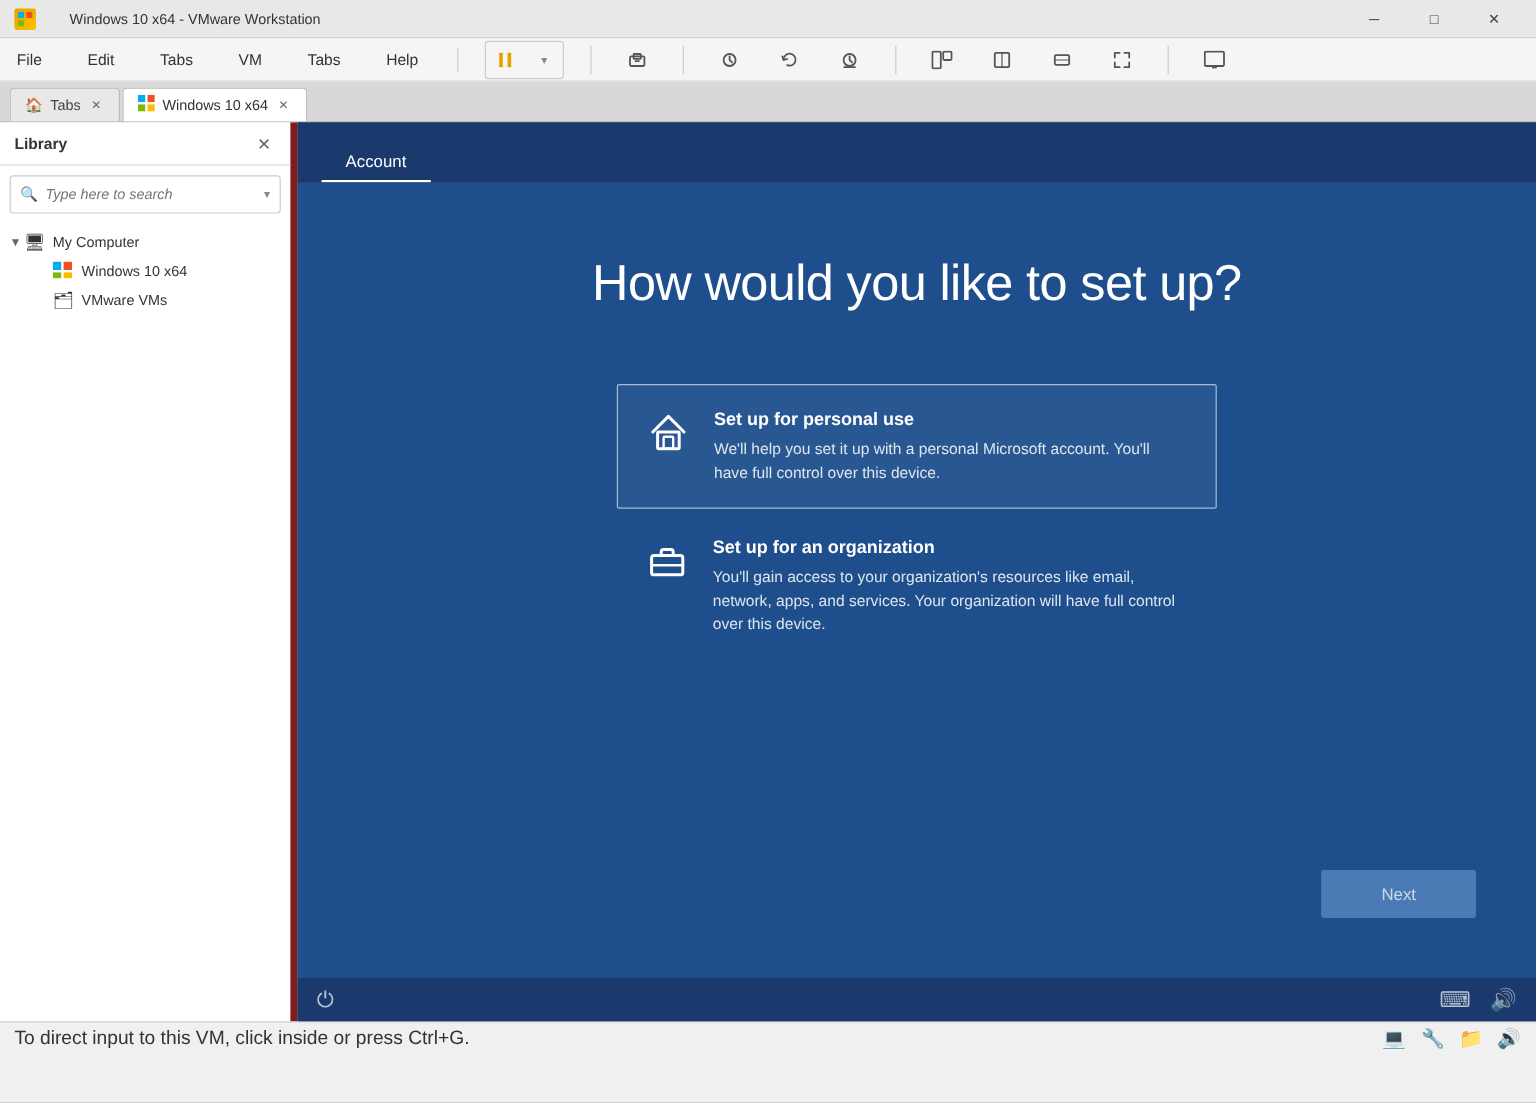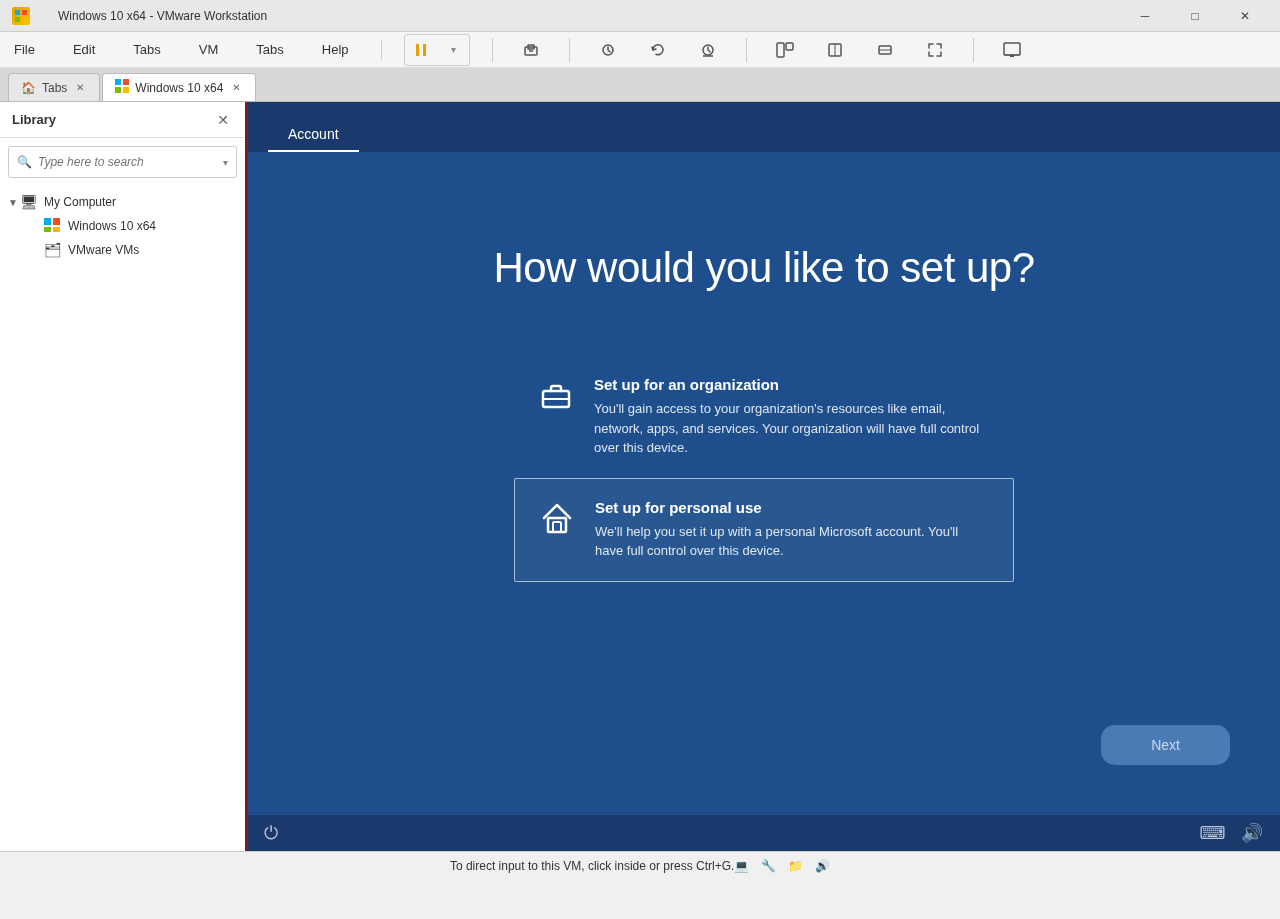--- a/index.html
+++ b/index.html
@@ -103,21 +103,21 @@
     
     .main-area {
       display: flex;
       height: calc(919px - 32px - 36px - 40px - 34px - 28px);
     }
 
     
     .sidebar {
       width: 248px;
       background: white;
-      border-right: 3px solid #7f1d1d;
+      border-right: 6px solid #7f1d1d;
       display: flex;
       flex-direction: column;
       flex-shrink: 0;
     }
     .sidebar-header {
       height: 36px;
       display: flex;
       align-items: center;
       padding: 0 12px;
       border-bottom: 1px solid #ddd;
@@ -202,21 +202,20 @@
       background: #1e4f8c;
       position: relative;
     }
     .setup-title {
       font-size: 42px;
       font-weight: 300;
       color: white;
       text-align: right;
       margin-bottom: 60px;
       letter-spacing: -0.5px;
-      margin-top: 32px;
     }
 
     
     .setup-options {
       display: flex;
       flex-direction: column;
       gap: 0;
       width: 500px;
     }
     .setup-option {
@@ -260,34 +259,34 @@
       bottom: 50px;
       right: 50px;
     }
     .setup-next-btn {
       background: #4a7bb5;
       color: rgba(255,255,255,0.7);
       border: none;
       padding: 12px 50px;
       font-size: 14px;
       cursor: pointer;
-      border-radius: 14px;
+      border-radius: 2px;
     }
 
     
     .status-bar {
       height: 28px;
       background: #f0f0f0;
       border-top: 1px solid #ccc;
       display: flex;
       align-items: center;
       padding: 0 12px;
-      font-size: 12px;
+      font-size: 16px;
       color: #333;
-      justify-content: center;
+      justify-content: space-between;
     }
     .status-right {
       display: flex; gap: 12px; align-items: center;
     }
 
     
     .vm-bottom-bar {
       height: 36px;
       background: #1a3a6e;
       display: flex;
@@ -469,47 +468,47 @@
       <div class="vm-tab active">
         <span>Account</span>
       </div>
     </div>
 
     <div class="setup-content">
       <h1 class="setup-title">How would you like to set up?</h1>
 
       <div class="setup-options">
 
+        <div class="setup-option selected">
+          <div class="option-icon">
+            <svg width="34" height="34" viewBox="0 0 34 34" fill="none">
+              <polyline points="4,18 17,5 30,18" stroke="white" stroke-width="2.5" stroke-linejoin="round" stroke-linecap="round"></polyline>
+              <rect x="8" y="18" width="18" height="14" rx="1" stroke="white" stroke-width="2.5" fill="none"></rect>
+              <rect x="13" y="22" width="8" height="10" rx="1" stroke="white" stroke-width="2" fill="none"></rect>
+            </svg>
+          </div>
+          <div class="option-text">
+            <div class="option-title">Set up for personal use</div>
+            <div class="option-desc">We'll help you set it up with a personal Microsoft account. You'll have full control over this device.</div>
+          </div>
+        </div>
+
         <div class="setup-option unselected" style="padding-top:24px;">
           <div class="option-icon">
             <svg width="34" height="34" viewBox="0 0 34 34" fill="none">
               <rect x="4" y="14" width="26" height="16" rx="2" stroke="white" stroke-width="2.5" fill="none"></rect>
               <path d="M12 14V11a2 2 0 0 1 2-2h6a2 2 0 0 1 2 2v3" stroke="white" stroke-width="2.5" stroke-linecap="round"></path>
               <line x1="4" y1="22" x2="30" y2="22" stroke="white" stroke-width="2"></line>
             </svg>
           </div>
           <div class="option-text">
             <div class="option-title">Set up for an organization</div>
             <div class="option-desc">You'll gain access to your organization's resources like email, network, apps, and services. Your organization will have full control over this device.</div>
           </div>
         </div>
-
-        <div class="setup-option selected">
-          <div class="option-icon">
-            <svg width="34" height="34" viewBox="0 0 34 34" fill="none">
-              <polyline points="4,18 17,5 30,18" stroke="white" stroke-width="2.5" stroke-linejoin="round" stroke-linecap="round"></polyline>
-              <rect x="8" y="18" width="18" height="14" rx="1" stroke="white" stroke-width="2.5" fill="none"></rect>
-              <rect x="13" y="22" width="8" height="10" rx="1" stroke="white" stroke-width="2" fill="none"></rect>
-            </svg>
-          </div>
-          <div class="option-text">
-            <div class="option-title">Set up for personal use</div>
-            <div class="option-desc">We'll help you set it up with a personal Microsoft account. You'll have full control over this device.</div>
-          </div>
-        </div>
       </div>
 
       <div class="setup-next-area">
         <button class="setup-next-btn">Next</button>
       </div>
     </div>
 
     <div class="vm-bottom-bar">
       <span class="vm-bottom-icon">⏻</span>
       <div class="vm-bottom-right">

